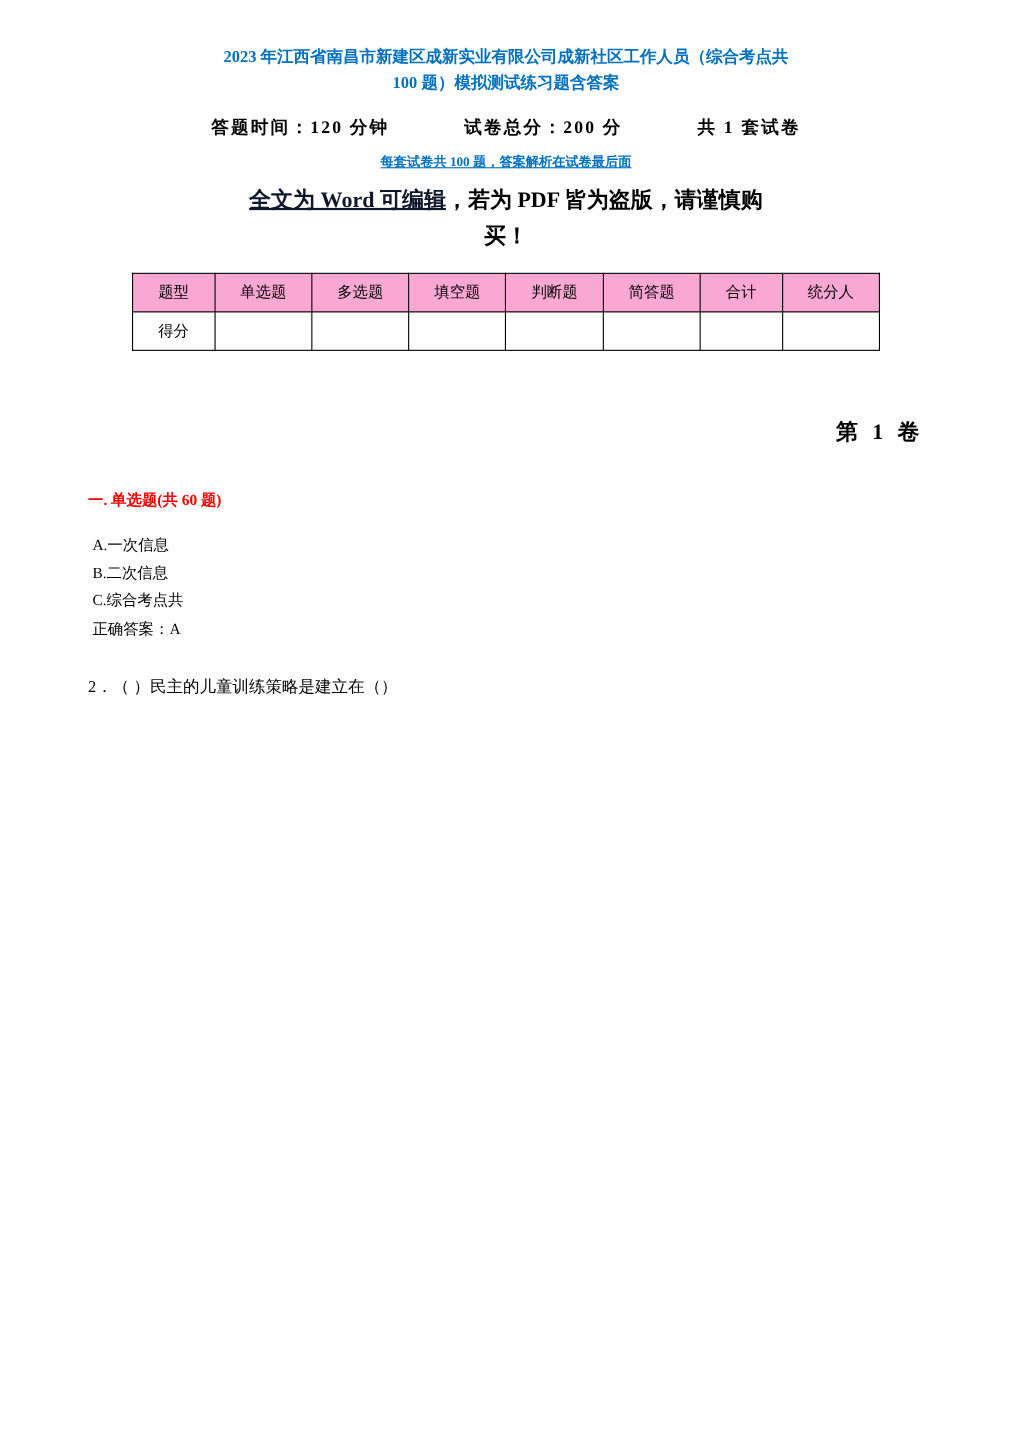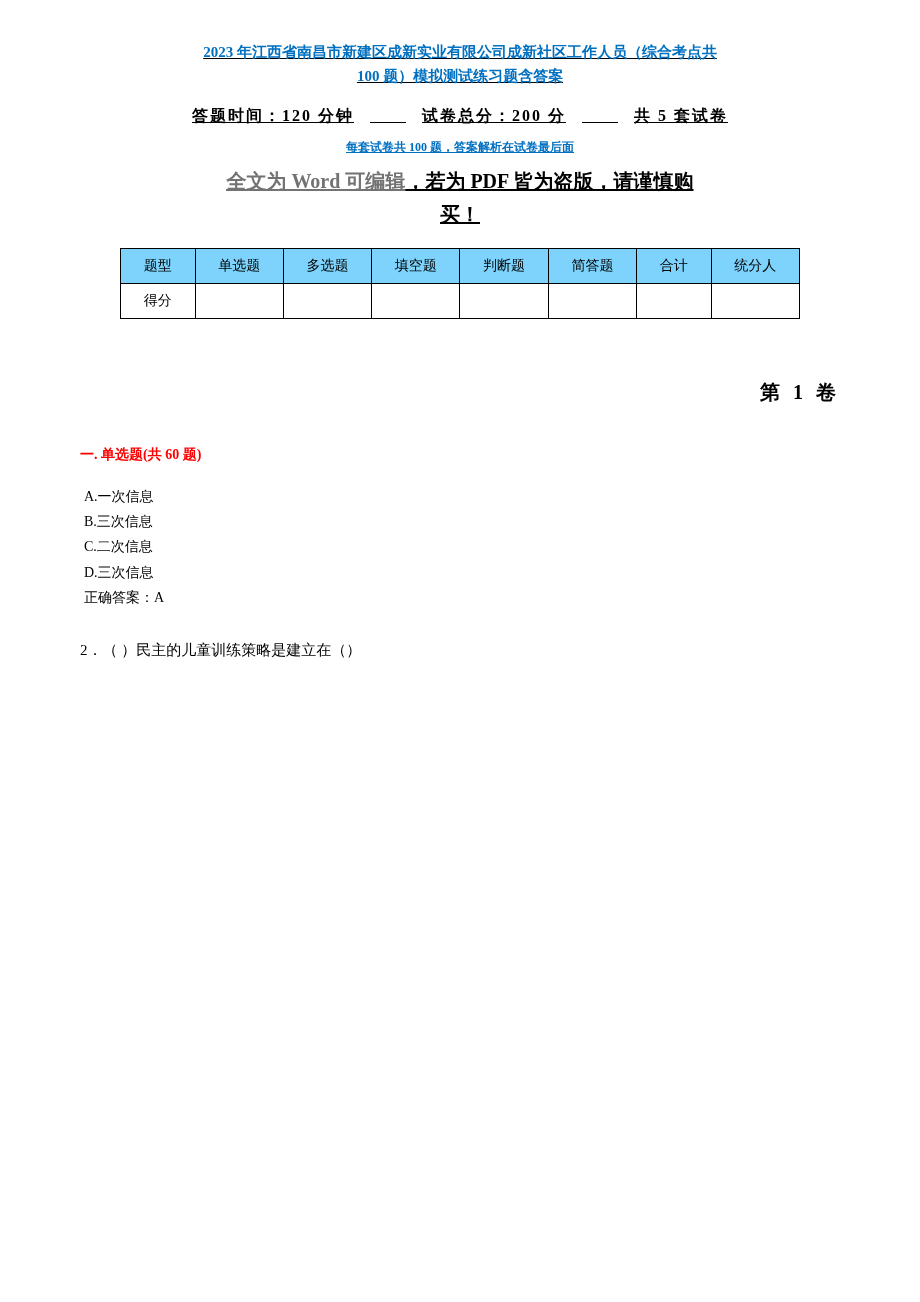--- a/index.html
+++ b/index.html
@@ -12,21 +12,20 @@
       font-family: "SimSun", "宋体", serif;
       font-size: 15px;
       color: #000000;
       width: 920px;
       min-height: 1302px;
       padding: 40px 80px;
     }
     .header-section {
       text-align: center;
       margin-bottom: 5px;
-      text-decoration: underline;
     }
     .main-title {
       font-size: 15px;
       font-weight: bold;
       color: #0070c0;
       line-height: 1.6;
       margin-bottom: 18px;
     }
     .exam-info {
       font-size: 16px;
@@ -72,21 +71,21 @@
     }
     .score-table th,
     .score-table td {
       border: 1px solid #000;
       padding: 8px 14px;
       text-align: center;
       font-size: 14px;
       min-width: 60px;
     }
     .score-table th {
-      background: #7dd3fc;
+      background: #f9a8d4;
       font-weight: normal;
     }
     .section-divider {
       text-align: right;
       font-size: 20px;
       font-weight: bold;
       margin: 60px 0 40px 0;
       letter-spacing: 4px;
     }
     .section-heading {
@@ -107,21 +106,21 @@
       font-size: 14px;
       line-height: 1.8;
       margin-left: 4px;
     }
     .answer-line {
       font-size: 14px;
       line-height: 1.8;
       margin-left: 4px;
     }
     .red-underline {
-      color: #737373;
+      color: #0f172a;
       text-decoration: underline;
     }
     .blue-underline {
       color: #0070c0;
       text-decoration: underline;
     }
   </style>
 </head>
 <body>
 
@@ -129,21 +128,21 @@
   <div class="main-title">
     <span style="white-space: pre-line;">2023 年江西省南昌市新建区成新实业有限公司成新社区工作人员（综合考点共
 100 题）模拟测试练习题含答案</span>
   </div>
 
   <div class="exam-info">
     <span>答题时间：120 分钟</span>
     &nbsp;&nbsp;&nbsp;&nbsp;
     <span>试卷总分：200 分</span>
     &nbsp;&nbsp;&nbsp;&nbsp;
-    <span>共 5 套试卷</span>
+    <span>共 1 套试卷</span>
   </div>
 
   <span class="highlight-line blue-underline">每套试卷共 100 题，答案解析在试卷最后面</span>
 
   <div>
     <span class="word-edit-line">
       <span class="red-underline">全文为 Word 可编辑</span><span class="black-part">，若为 PDF 皆为盗版，请谨慎购</span>
     </span>
     <span class="word-edit-line2">买！</span>
   </div>
@@ -173,23 +172,22 @@
   </tr>
 </tbody>
   </table>
 
 <div class="section-divider">第 1 卷</div>
 
 <div class="section-heading">一. 单选题(共 60 题)</div>
 
 <div class="question-block">
   <div class="option-line">A.一次信息</div>
-  <div class="option-line">B.三次信息</div>
-  <div class="option-line">C.二次信息</div>
-  <div class="option-line">D.三次信息</div>
+  <div class="option-line">B.二次信息</div>
+  <div class="option-line">C.综合考点共</div>
   <div class="answer-line">正确答案：A</div>
 </div>
 
 <div class="question-block">
   <div class="question-text">
     <span>2．（ ）</span><span>民主的儿童训练策略是建立在（）</span>
   </div>
 </div>
 
 </body></html>

